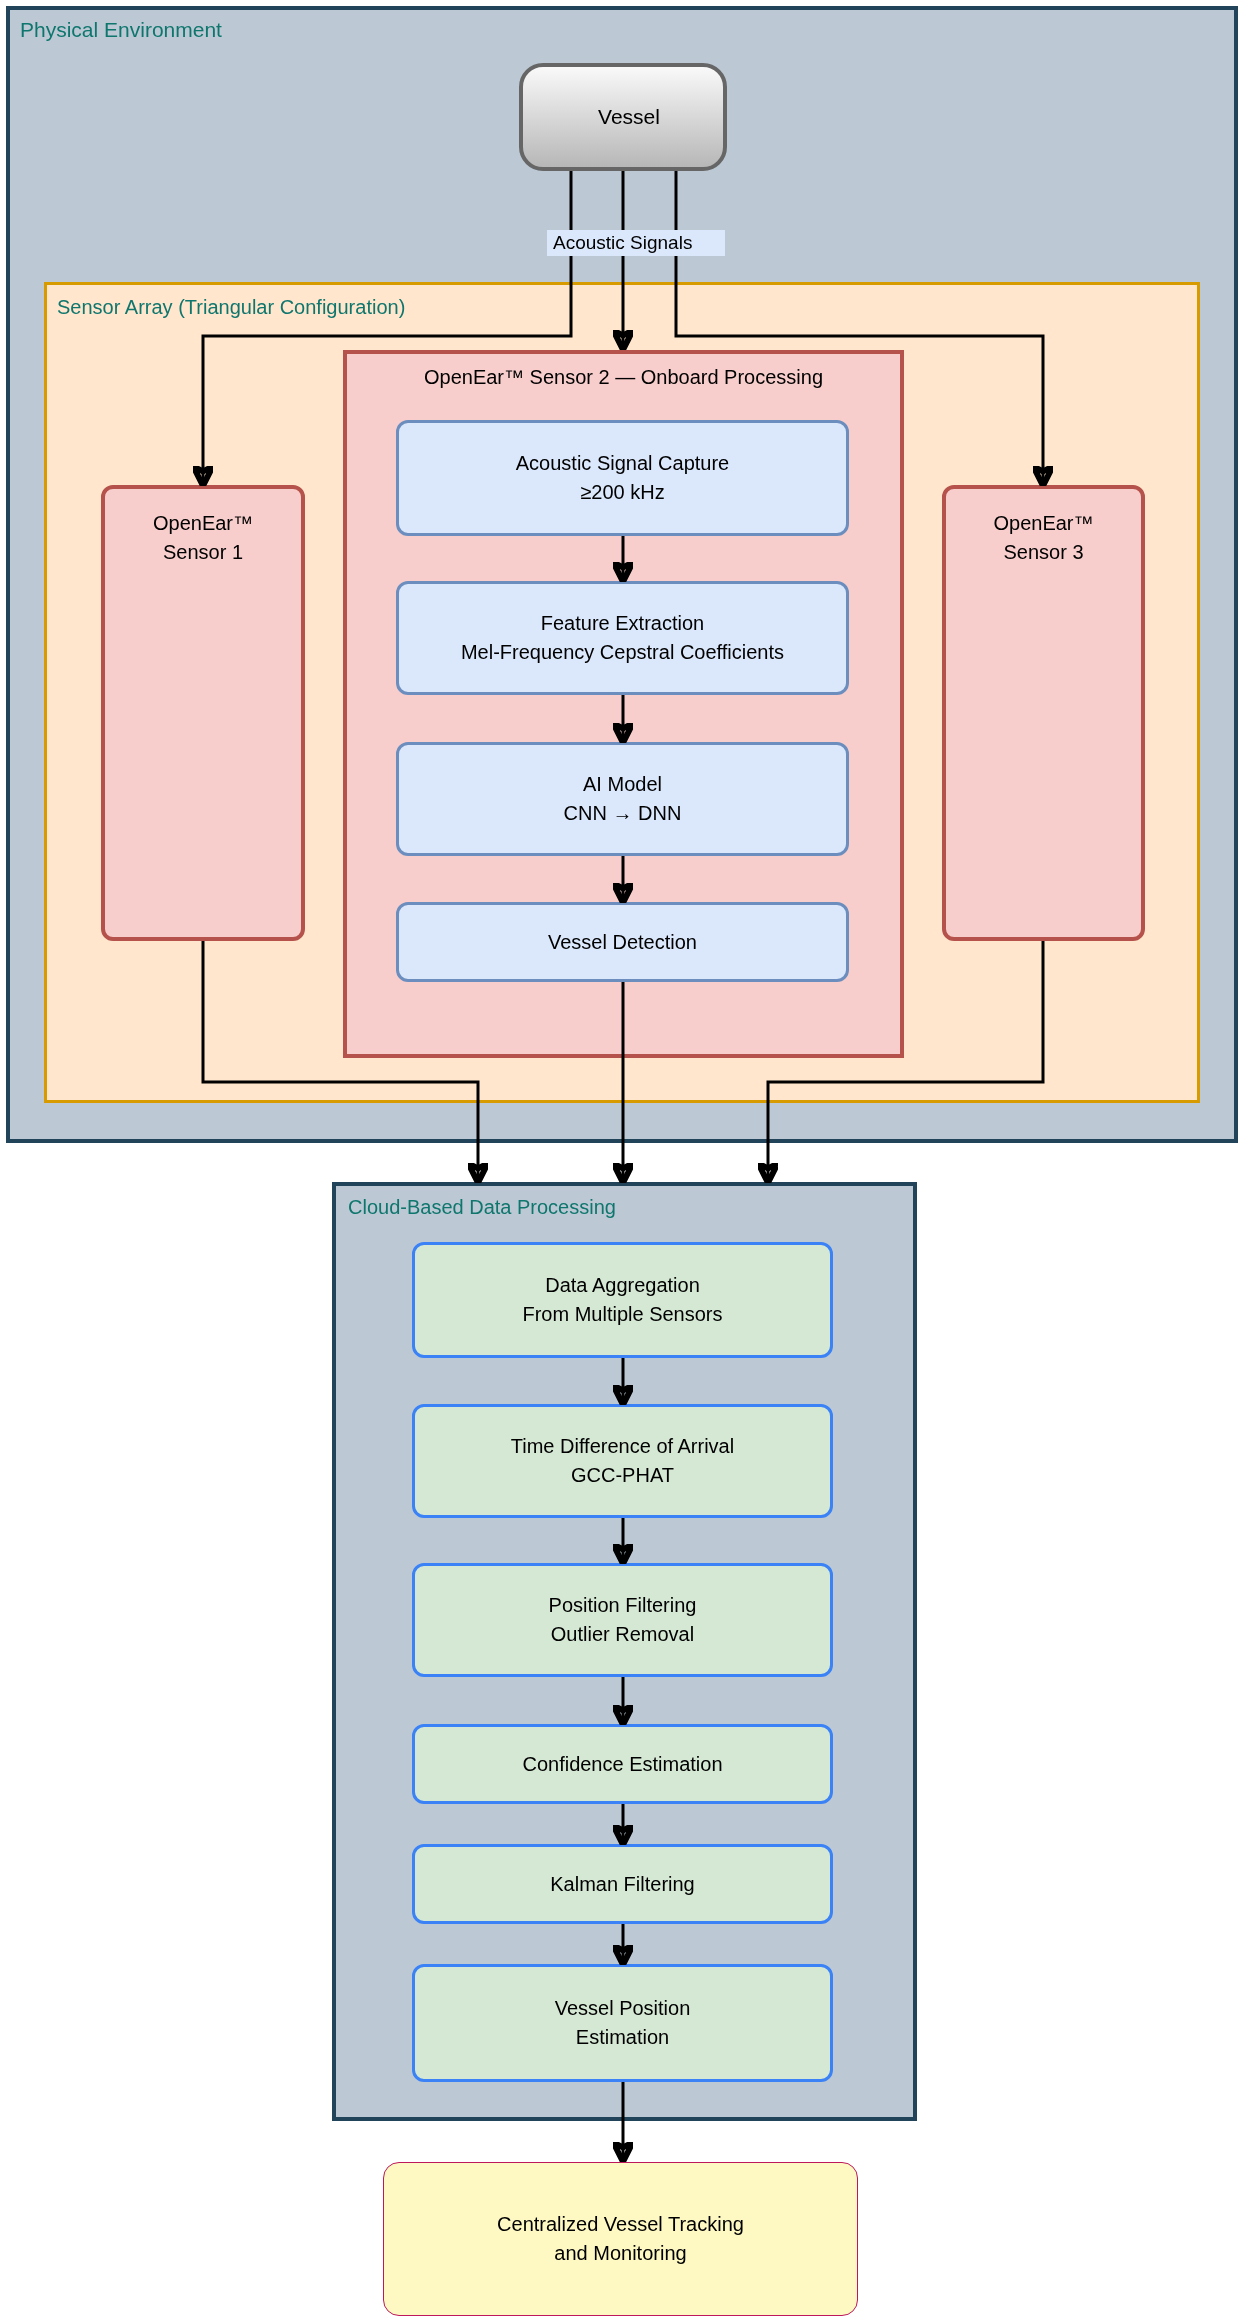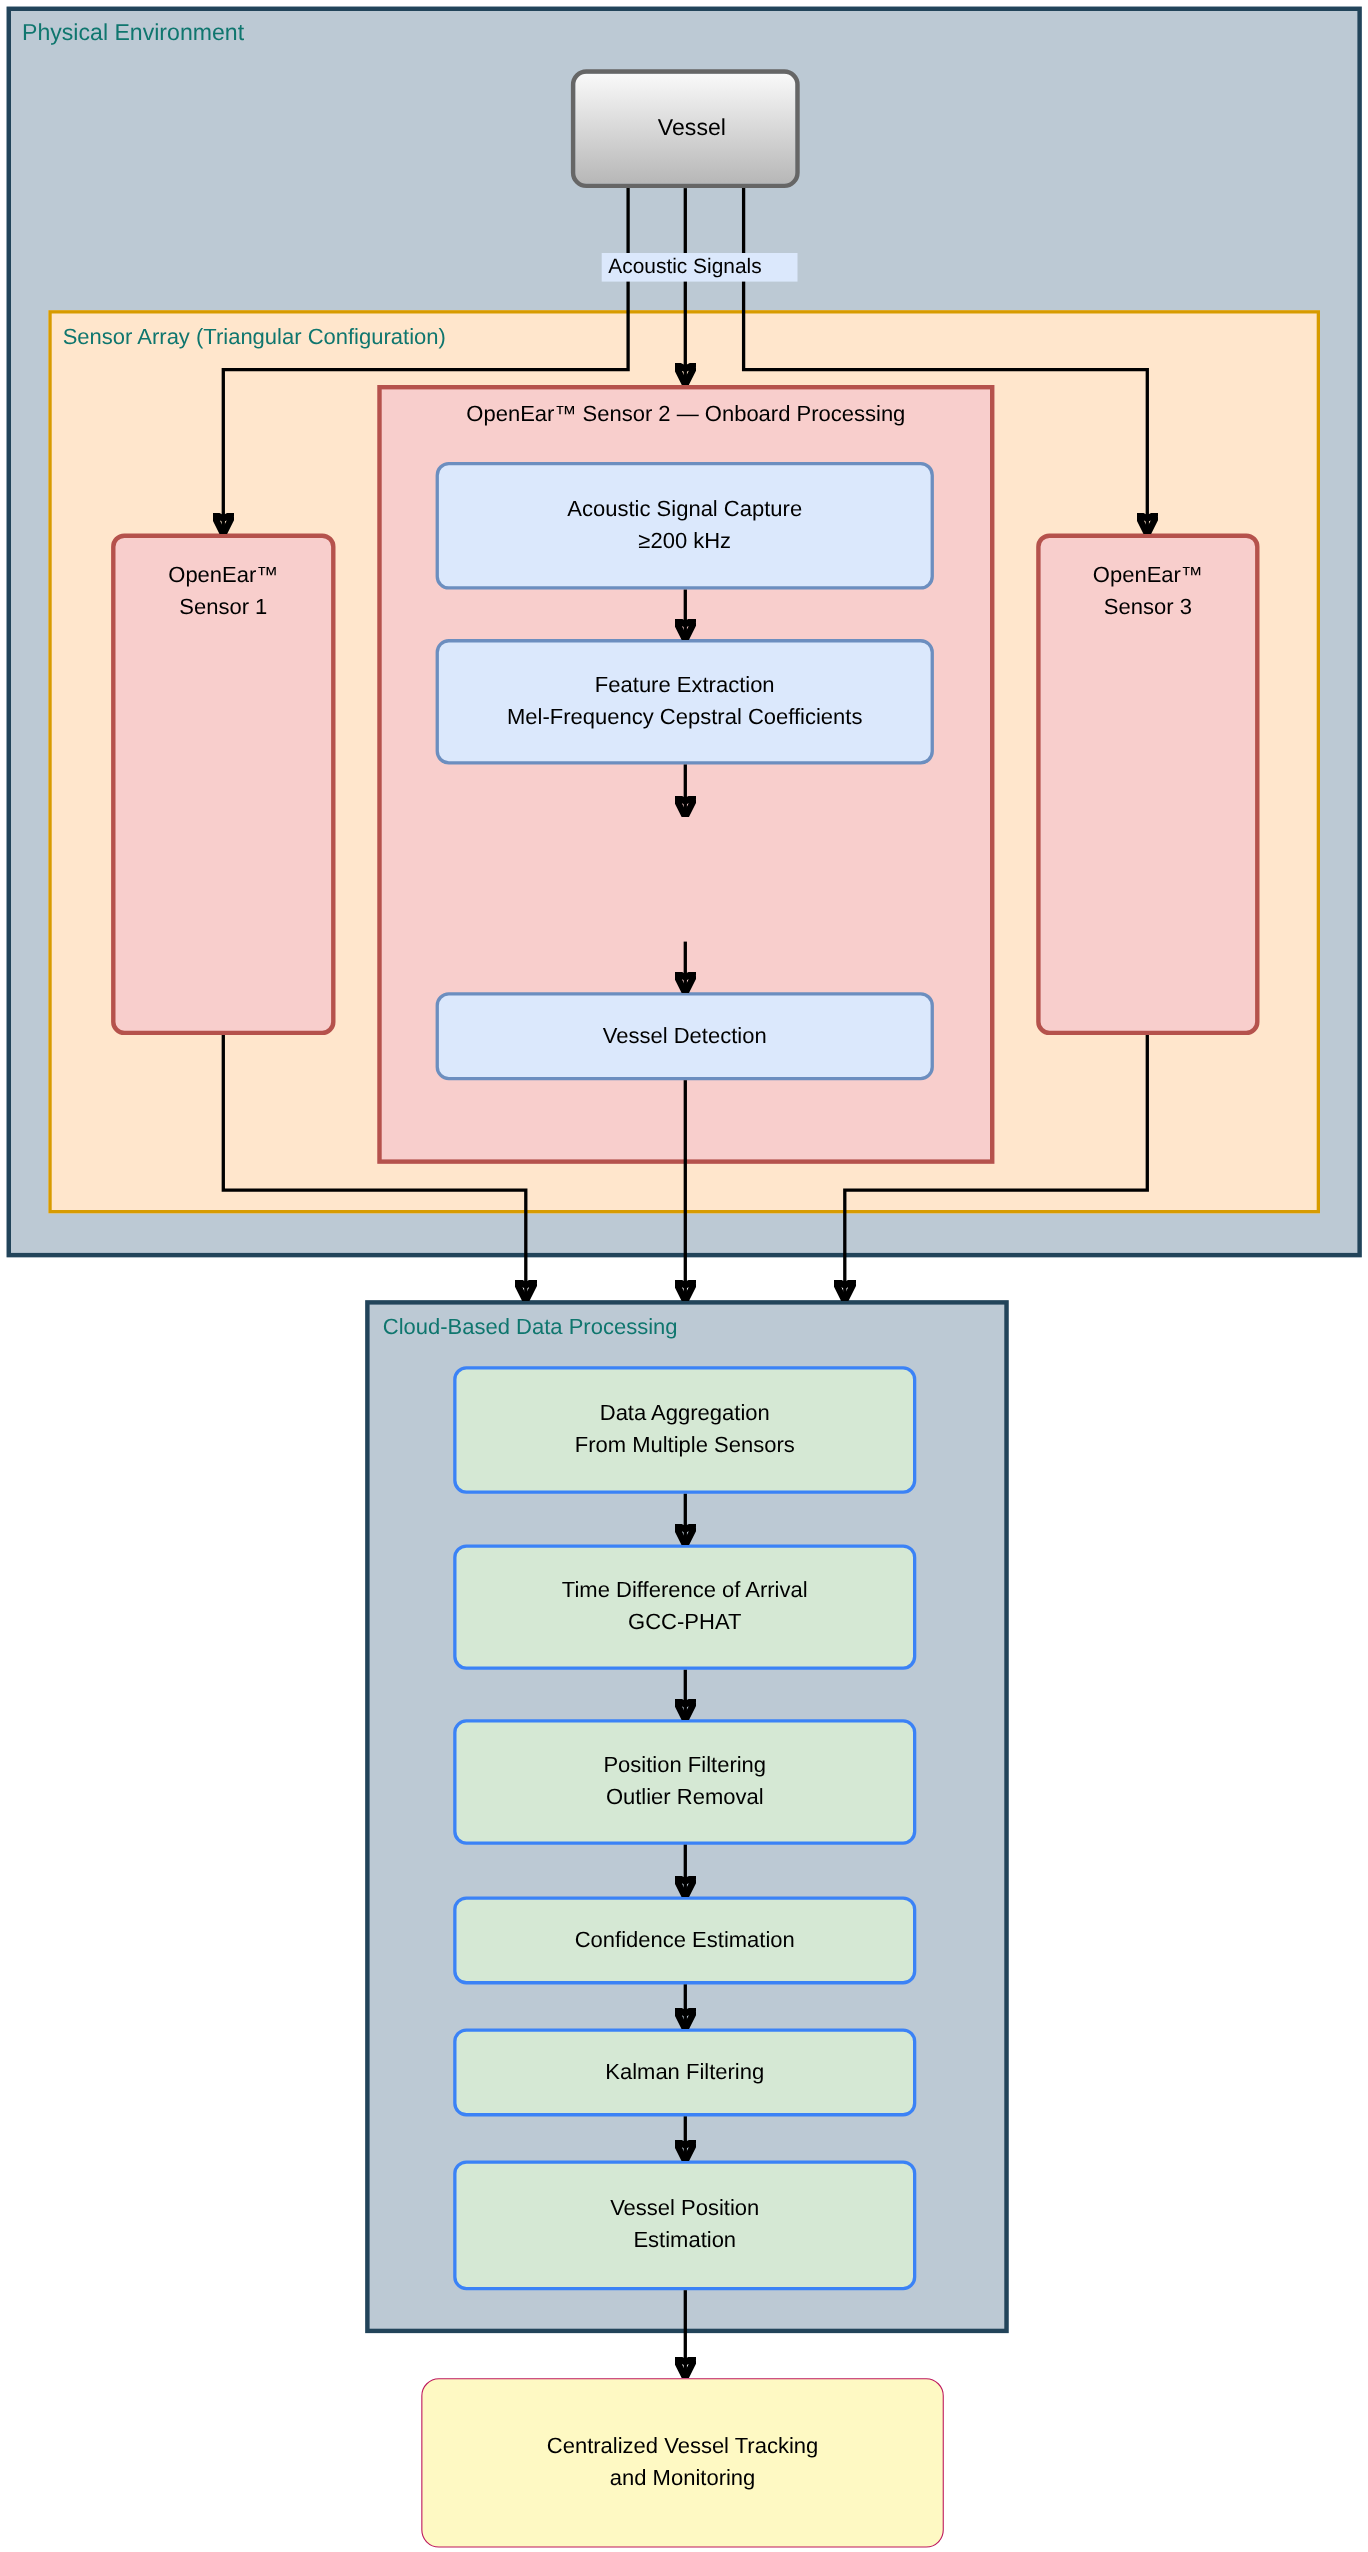--- a/index.html
+++ b/index.html
@@ -21,21 +21,21 @@
   .node div:empty { display:none; }
 
   .outer   { background:#bcc9d4; border:4px solid #22445a; }
   .orange  { background:#ffe6cc; border:3px solid #d79b00; }
   .pinkbox { background:#f8cecc; border:4px solid #b5524c; }
   .blue    { background:#dbe8fc; border:3px solid #6c8ebf; }
   .green   { background:#d5e8d4; border:3px solid #3b82f6; }
 
   .vessel {
     background:linear-gradient(#f9f9f9, #b7b7b7);
-    border:4px solid #666666; border-radius:14px;
+    border:4px solid #666666; border-radius:24px;
     font-size:21px;
     padding-left:12px;
   }
   .purple {
     background:#fef9c3; border:1px solid #be185d; border-radius:16px;
   }
   .sensor-side {
     justify-content:flex-start; padding-top:20px;
   }
   .inner-title {
@@ -64,20 +64,24 @@
     <div class="inner-title">OpenEar™ Sensor 2 — Onboard Processing</div>
   </div>
 
   <div class="node blue" style="left:396px; top:420px; width:453px; height:116px;">
     <div>Acoustic Signal Capture</div>
     <div>≥200 kHz</div>
   </div>
   <div class="node blue" style="left:396px; top:581px; width:453px; height:114px;">
     <div>Feature Extraction</div>
     <div>Mel-Frequency Cepstral Coefficients</div>
+  </div>
+  <div class="node blue" style="left:396px; top:742px; width:453px; height:114px;">
+    <div>AI Model</div>
+    <div>CNN → DNN</div>
   </div>
   <div class="node blue" style="left:396px; top:902px; width:453px; height:80px;">
     <div>Vessel Detection</div>
 
   </div>
 
   <div class="node pinkbox sensor-side" style="left:101px; top:485px; width:204px; height:456px;">
     <div>OpenEar™</div>
     <div>Sensor 1</div>
   </div>

